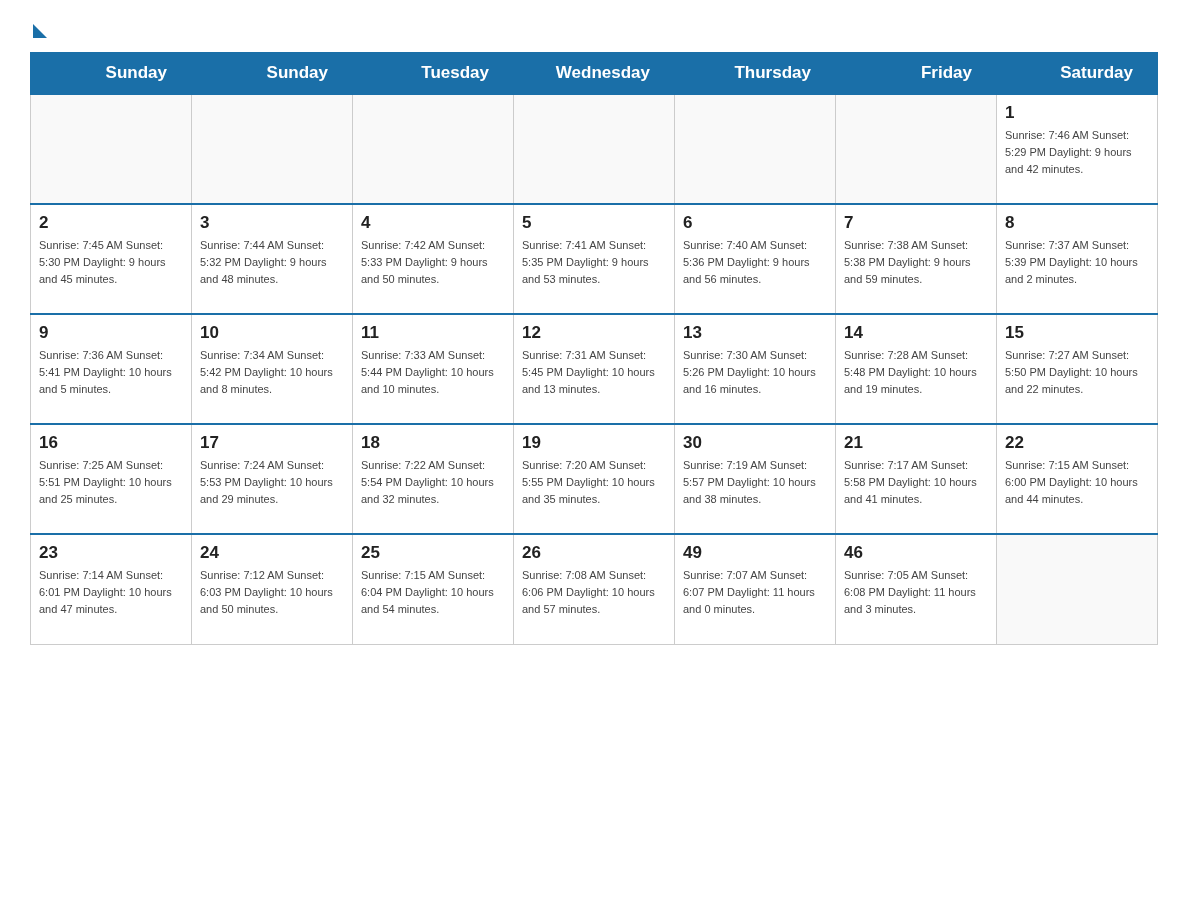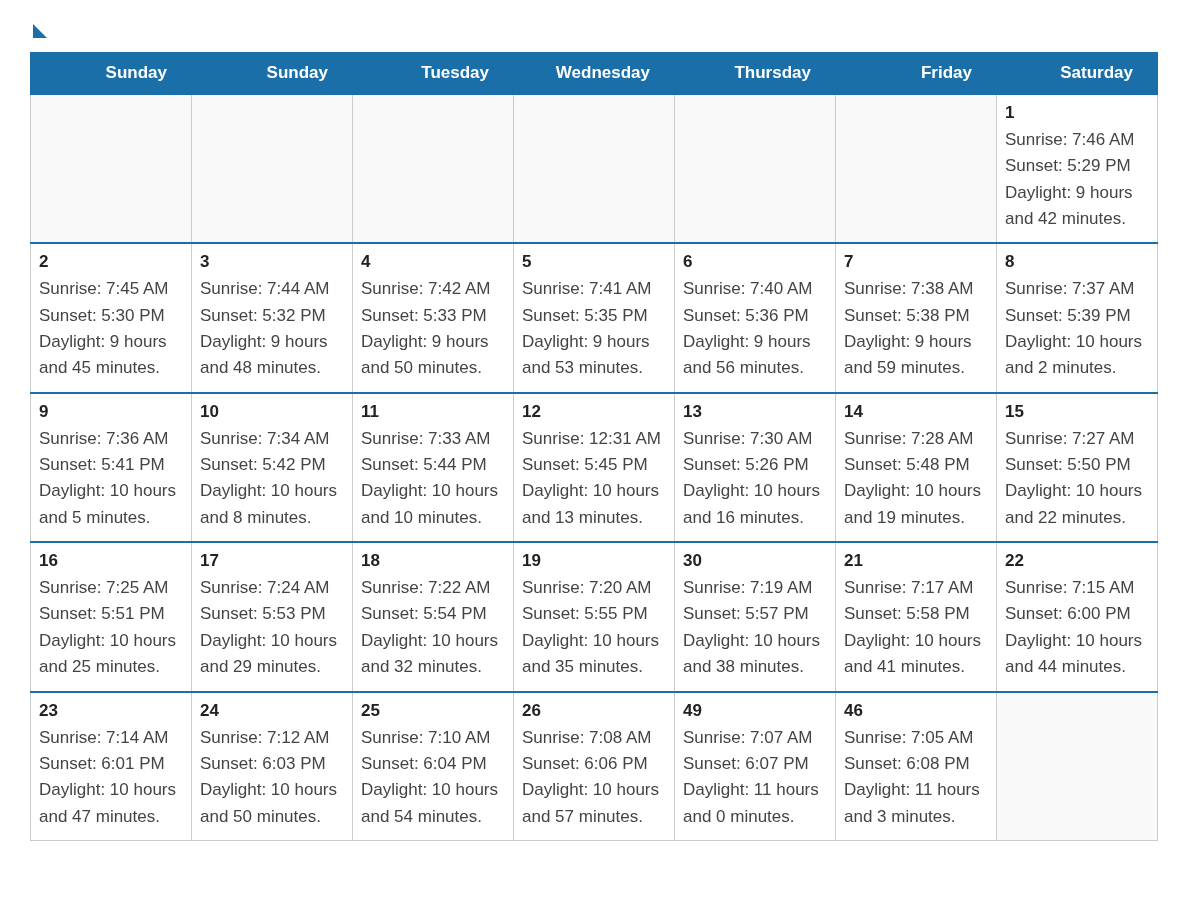--- a/index.html
+++ b/index.html
@@ -86,21 +86,21 @@
       height: 110px;
     }
     .day-number {
       font-size: 17px;
       font-weight: bold;
       color: #222;
       display: block;
       margin-bottom: 4px;
     }
     .day-info {
-      font-size: 17px;
+      font-size: 11px;
       color: #444;
       line-height: 1.55;
     }
     .empty-cell {
       background: #f9f9f9;
     }
     tbody tr:last-child td {
       border-bottom: 1px solid #ccc;
       margin-left: 40px;
     }
@@ -218,21 +218,21 @@
         </td>
         <td>
           <span class="day-number">11</span>
           <div class="day-info">Sunrise: 7:33 AM
 Sunset: 5:44 PM
 Daylight: 10 hours
 and 10 minutes.</div>
         </td>
         <td>
           <span class="day-number">12</span>
-          <div class="day-info">Sunrise: 12:31 AM
+          <div class="day-info">Sunrise: 7:31 AM
 Sunset: 5:45 PM
 Daylight: 10 hours
 and 13 minutes.</div>
         </td>
         <td>
           <span class="day-number">13</span>
           <div class="day-info">Sunrise: 7:30 AM
 Sunset: 5:26 PM
 Daylight: 10 hours
 and 16 minutes.</div>
@@ -313,21 +313,21 @@
         </td>
         <td>
           <span class="day-number">24</span>
           <div class="day-info">Sunrise: 7:12 AM
 Sunset: 6:03 PM
 Daylight: 10 hours
 and 50 minutes.</div>
         </td>
         <td>
           <span class="day-number">25</span>
-          <div class="day-info">Sunrise: 7:10 AM
+          <div class="day-info">Sunrise: 7:15 AM
 Sunset: 6:04 PM
 Daylight: 10 hours
 and 54 minutes.</div>
         </td>
         <td>
           <span class="day-number">26</span>
           <div class="day-info">Sunrise: 7:08 AM
 Sunset: 6:06 PM
 Daylight: 10 hours
 and 57 minutes.</div>

